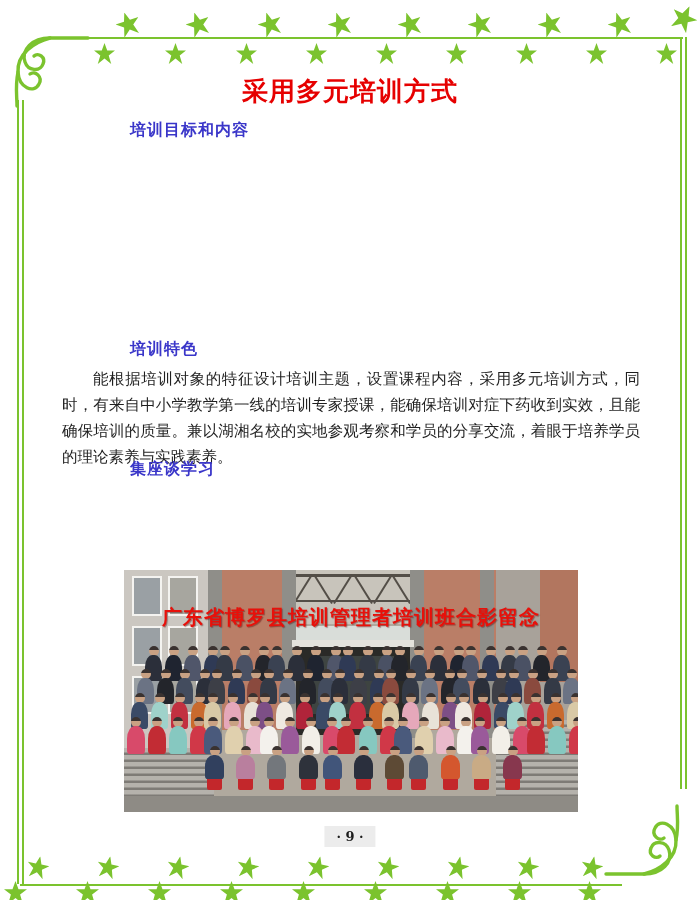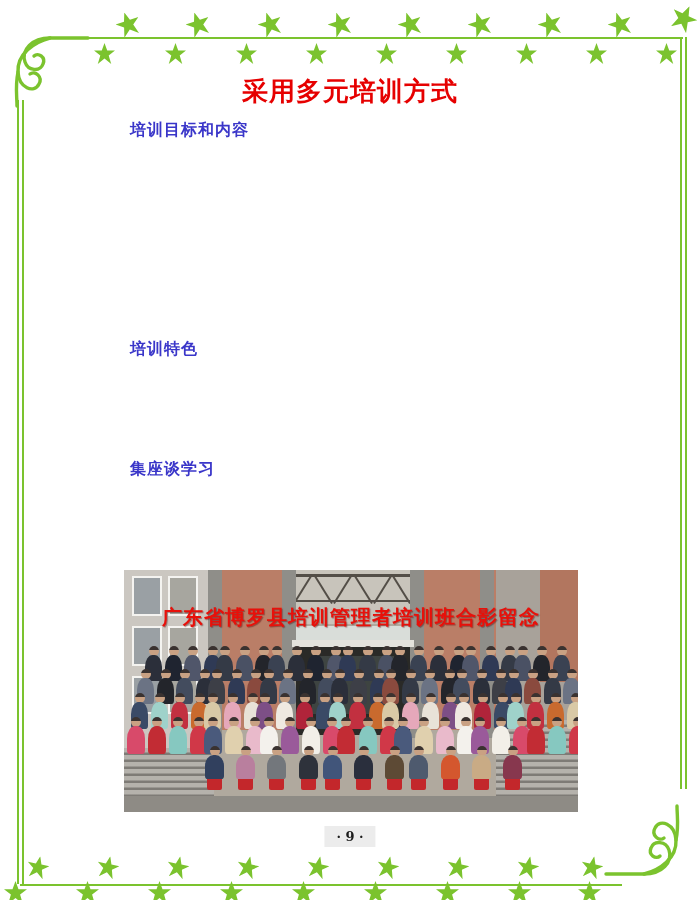--- a/index.html
+++ b/index.html
@@ -100,20 +100,21 @@
       <div class="star" style="left: 436px; top: 881px; width: 23px; height: 23px; background: rgb(123, 195, 46); transform: rotate(0deg);"></div>
       <div class="star" style="left: 508px; top: 881px; width: 23px; height: 23px; background: rgb(123, 195, 46); transform: rotate(0deg);"></div>
       <div class="star" style="left: 578px; top: 881px; width: 23px; height: 23px; background: rgb(123, 195, 46); transform: rotate(0deg);"></div>
     </div>
 
   <h1 id="title" style="color: rgb(230, 0, 0);">采用多元培训方式</h1>
 
   <div class="heading" id="h-goals" style="color: rgb(58, 54, 201);">培训目标和内容</div>
 
   <div class="heading" id="h-features" style="color: rgb(58, 54, 201);">培训特色</div>
+  <p class="para" id="p-features" style="color: rgb(31, 31, 31);">能根据培训对象的特征设计培训主题，设置课程内容，采用多元培训方式，同时，有来自中小学教学第一线的培训专家授课，能确保培训对症下药收到实效，且能确保培训的质量。兼以湖湘名校的实地参观考察和学员的分享交流，着眼于培养学员的理论素养与实践素养。</p>
 
   <div class="heading" id="h-innovation" style="color: rgb(58, 54, 201);">集座谈学习</div>
 
   <div id="photo">
     <div id="building">
         <div class="layer" style="left: 0px; top: 0px; width: 90px; height: 178px; background: rgb(203, 199, 193);"></div>
         <div class="layer" style="left: 8px; top: 6px; width: 26px; height: 36px; background: rgb(154, 160, 164); border: 2px solid rgb(244, 243, 240);"></div>
         <div class="layer" style="left: 44px; top: 6px; width: 26px; height: 36px; background: rgb(167, 166, 159); border: 2px solid rgb(244, 243, 240);"></div>
         <div class="layer" style="left: 8px; top: 56px; width: 26px; height: 36px; background: rgb(154, 160, 164); border: 2px solid rgb(244, 243, 240);"></div>
         <div class="layer" style="left: 44px; top: 56px; width: 26px; height: 36px; background: rgb(167, 166, 159); border: 2px solid rgb(244, 243, 240);"></div>

